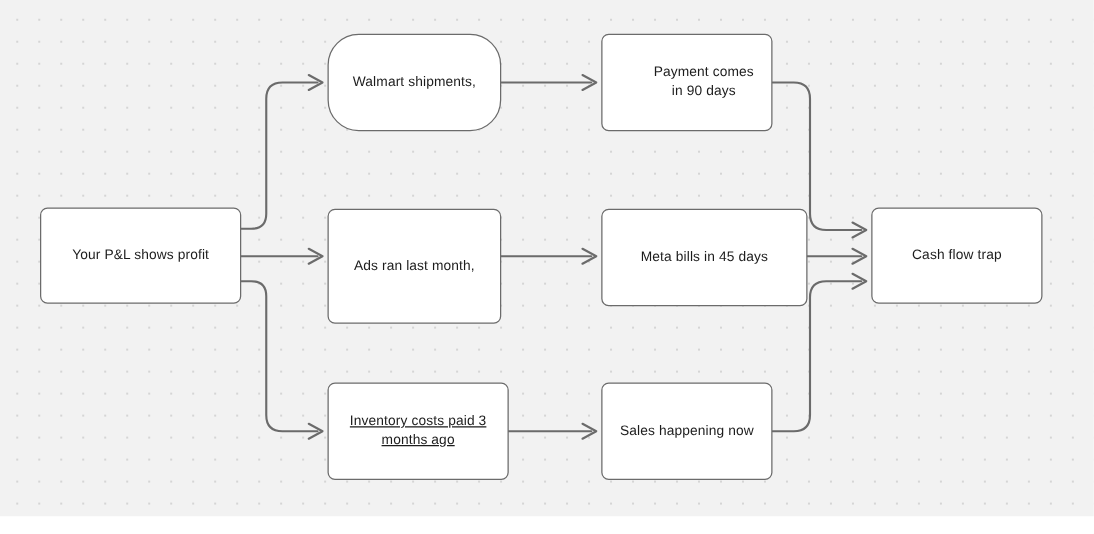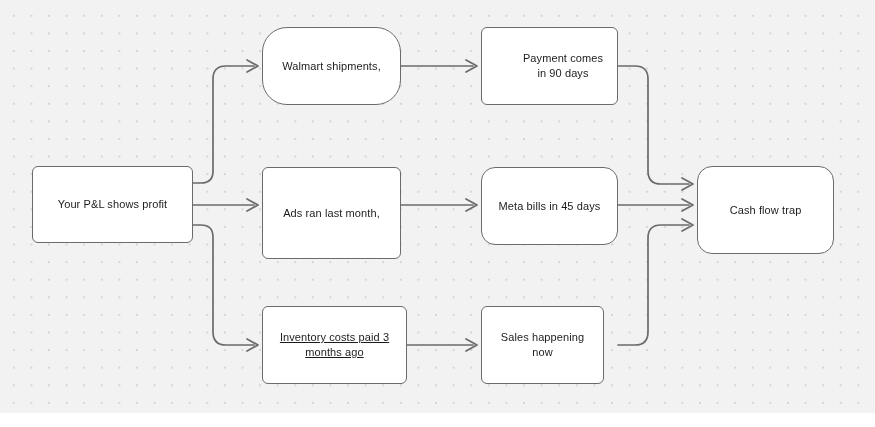--- a/index.html
+++ b/index.html
@@ -103,25 +103,25 @@
   </div>
 
   <div class="node" style="left:262px; top:306px; width:145px; height:78px;text-decoration:underline;">
     <span class="node-label">Inventory costs paid 3 months ago</span>
   </div>
 
   <div class="node" style="left:481px; top:27px; width:137px; height:78px;padding-left:37px;">
     <span class="node-label">Payment comes in 90 days</span>
   </div>
 
-  <div class="node" style="left:481px; top:167px; width:137px; height:78px;border-radius:14px;">
+  <div class="node" style="left:481px; top:167px; width:165px; height:78px;">
     <span class="node-label">Meta bills in 45 days</span>
   </div>
 
-  <div class="node" style="left:481px; top:306px; width:123px; height:78px;">
+  <div class="node" style="left:481px; top:306px; width:137px; height:78px;">
     <span class="node-label">Sales happening now</span>
   </div>
 
-  <div class="node" style="left:697px; top:166px; width:137px; height:88px;border-radius:15px;">
+  <div class="node" style="left:697px; top:166px; width:137px; height:77px;">
     <span class="node-label">Cash flow trap</span>
   </div>
 
 </div>
 
 </body></html>

